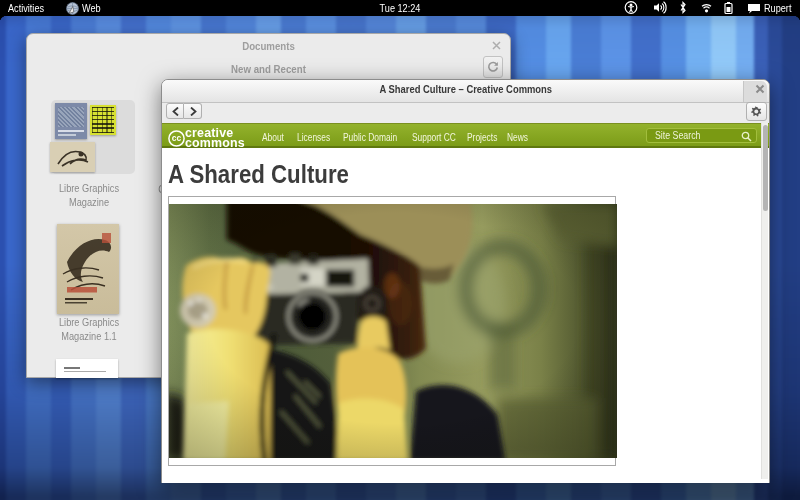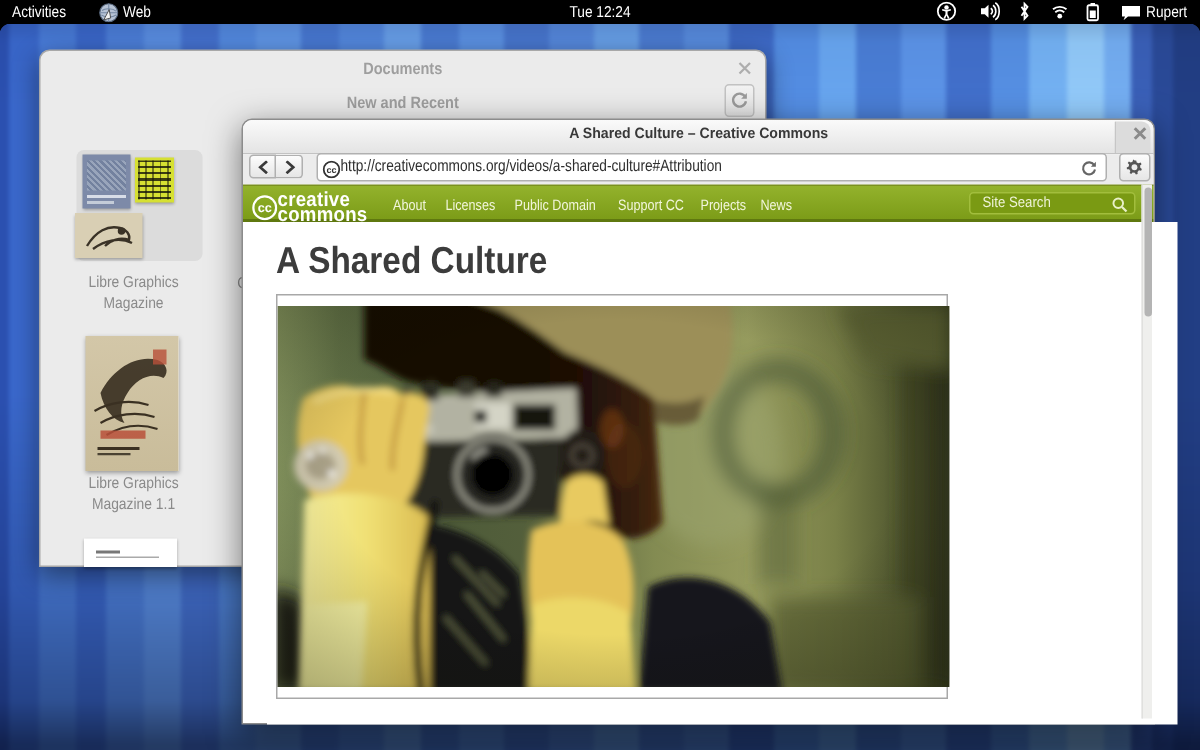--- a/index.html
+++ b/index.html
@@ -70,21 +70,21 @@
     border-top:1px solid #7a9020; border-bottom:2px solid #5f780f; }
   .ccnav span { position:absolute; top:7.5px; font-size:10px; color:#f2f6dc;
     transform:scaleX(0.84); transform-origin:left center; white-space:nowrap; }
   .cclogo { position:absolute; left:7px; top:5px; color:#fff; font-weight:bold; }
   .cclogo .t { position:absolute; left:16px; top:-1px; font-size:13.5px; letter-spacing:0.2px;
     line-height:9.5px; transform:scaleX(0.92); transform-origin:left top; }
   .ccsearch { position:absolute; top:4px; left:484px; width:111px; height:15px;
     background:#7a9a13; border:1px solid #a2be3d; border-radius:3px;
     font-size:10px; color:#eef3d8; line-height:14px; }
 
-  .content { position:absolute; left:0; top:68px; width:100%; height:335px; background:#fff;margin-left:16px; }
+  .content { position:absolute; left:0; top:68px; width:100%; height:335px; background:#fff; }
   .h1 { position:absolute; left:6px; top:12px; font-size:25px; font-weight:bold;
     color:#3c3c3c; }
   .h1 span { display:inline-block; transform:scaleX(0.89); transform-origin:left center; white-space:nowrap; }
   .photoframe { position:absolute; left:6px; top:48px; width:448px; height:270px;
     border:1px solid #a8a8a8; background:#fff; }
 </style>
 </head>
 <body>
 <div class="stage">
   <div class="wall"></div>
@@ -185,30 +185,20 @@
         <div class="navbtn b1">
             <svg width="8" height="9" style="position:absolute;left:5px;top:3px;" viewBox="0 0 8 9">
               <path d="M6,0.5 L1.5,4.5 L6,8.5" fill="none" stroke="#3a3a3a" stroke-width="1.8"></path>
             </svg>
           </div>
         <div class="navbtn b2">
             <svg width="8" height="9" style="position:absolute;left:5px;top:3px;" viewBox="0 0 8 9">
               <path d="M2,0.5 L6.5,4.5 L2,8.5" fill="none" stroke="#3a3a3a" stroke-width="1.8"></path>
             </svg>
           </div>
-      </div>
-      <div class="urlfield"><span class="urltext">http://creativecommons.org/videos/a-shared-culture#Attribution</span>
-        <svg width="12" height="12" style="position:absolute;left:3px;top:3.5px;">
-            <circle cx="6" cy="6" r="5.2" fill="none" stroke="#333" stroke-width="1.2"></circle>
-            <text x="6" y="8.4" font-size="6" font-weight="bold" text-anchor="middle" fill="#333" font-family="Liberation Sans,sans-serif">cc</text>
-          </svg>
-        <svg width="12" height="12" style="position:absolute;right:5px;top:4px;" viewBox="0 0 12 12">
-            <path d="M9.5,3.2 A4 4 0 1 0 10 6" fill="none" stroke="#666" stroke-width="1.4"></path>
-            <path d="M10.6,0.8 L10.6,4.2 L7.2,4.2 Z" fill="#666"></path>
-          </svg>
       </div>
       <div class="gearbtn">
           <svg width="13" height="13" style="position:absolute;left:3px;top:2px;" viewBox="0 0 20 20">
         <path d="M10,3 L11.5,3 L12,5 L14,6 L16,5.2 L17,6.8 L15.5,8.3 L15.7,10.5 L17.3,11.8 L16.5,13.5 L14.3,13.2 L12.8,14.8 L13,17 L11.2,17.5 L10,15.6 L7.8,15.5 L6.3,17 L4.8,16 L5.5,13.9 L4.2,12.1 L2,12 L1.8,10.2 L3.8,9.3 L4.2,7.2 L2.8,5.6 L4,4.2 L6,5 L7.9,4 L8.3,2 Z" fill="#555"></path>
         <circle cx="9.7" cy="10" r="3" fill="#ececec"></circle>
           </svg>
         </div>
     </div>
     <div class="ccheader">
       <div class="cclogo">

